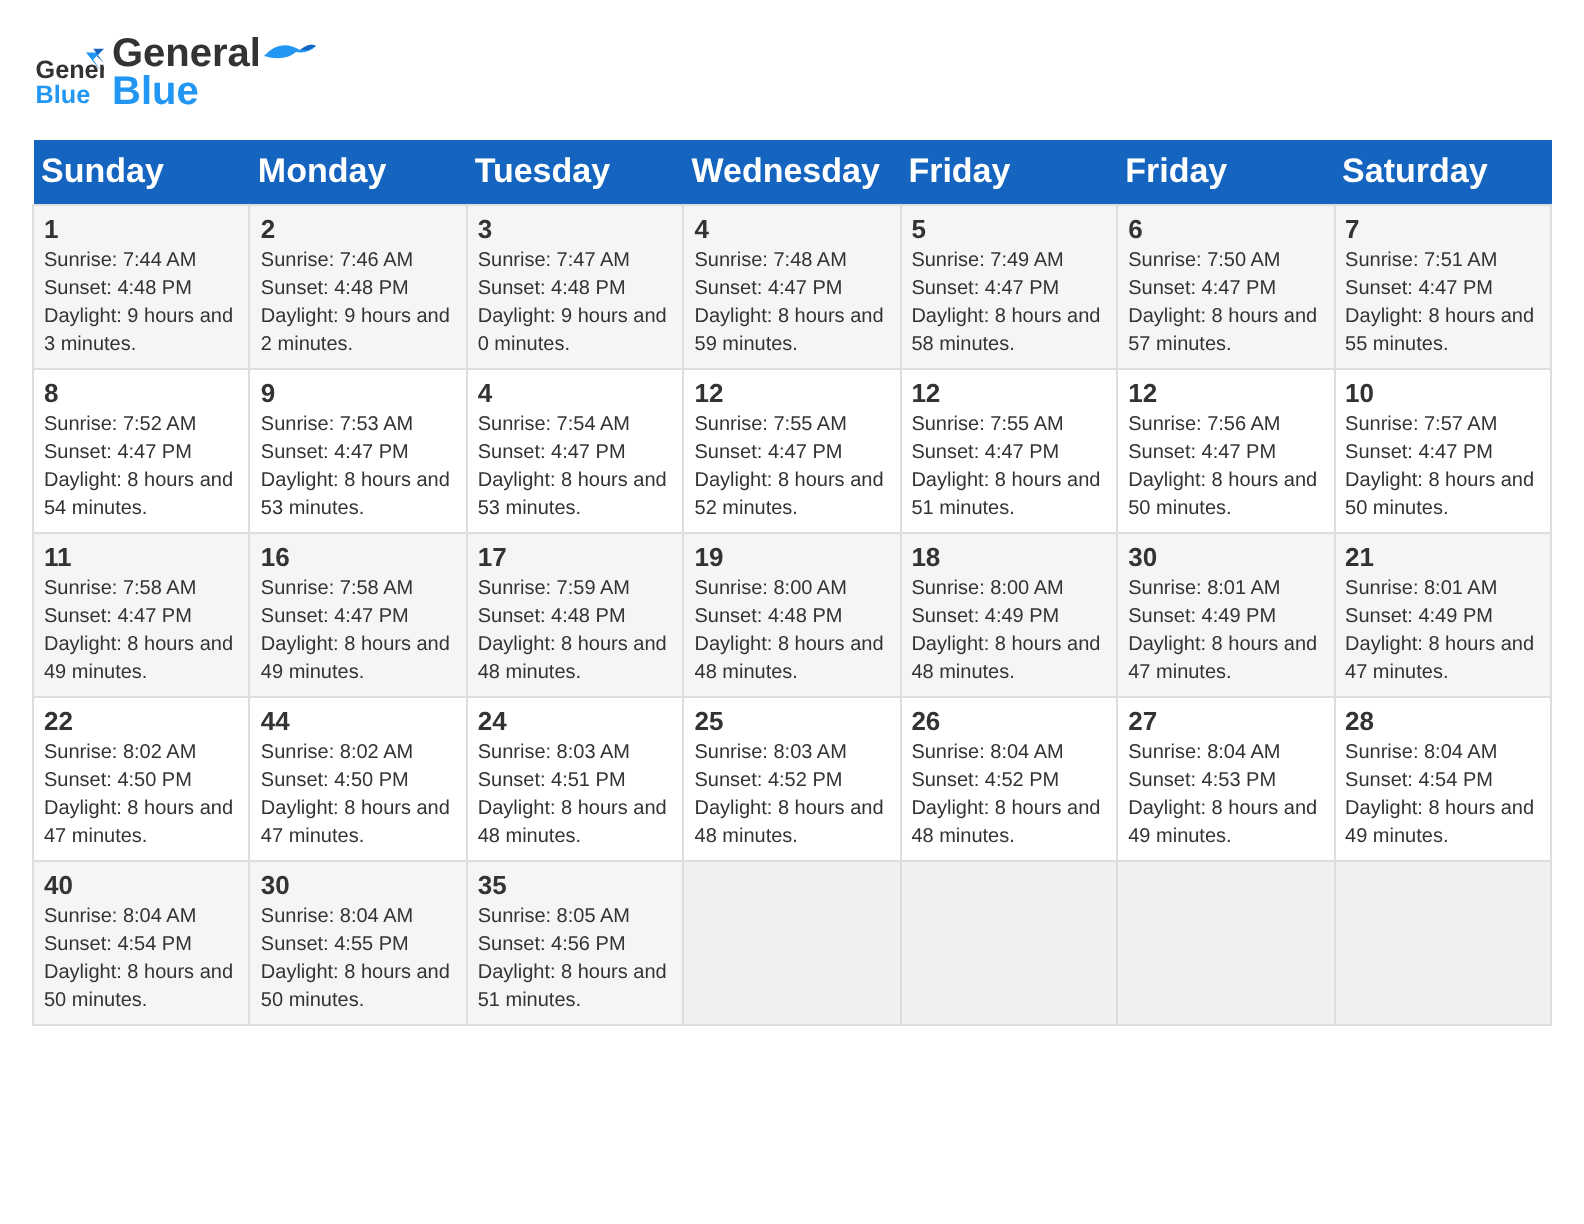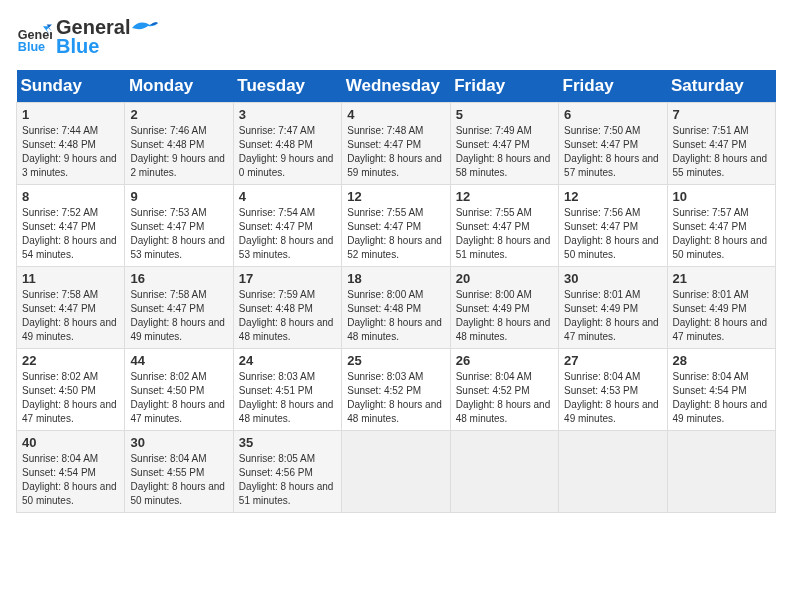--- a/index.html
+++ b/index.html
@@ -251,29 +251,29 @@
         </td>
         <td>
           <span class="day-num">17</span>
 <div class="day-detail">
   Sunrise: 7:59 AM<br>
   Sunset: 4:48 PM<br>
   Daylight: 8 hours and 48 minutes.
 </div>
         </td>
         <td>
+          <span class="day-num">19</span>
+<div class="day-detail">
+  Sunrise: 8:00 AM<br>
+  Sunset: 4:48 PM<br>
+  Daylight: 8 hours and 48 minutes.
+</div>
+        </td>
+        <td>
           <span class="day-num">18</span>
-<div class="day-detail">
-  Sunrise: 8:00 AM<br>
-  Sunset: 4:48 PM<br>
-  Daylight: 8 hours and 48 minutes.
-</div>
-        </td>
-        <td>
-          <span class="day-num">20</span>
 <div class="day-detail">
   Sunrise: 8:00 AM<br>
   Sunset: 4:49 PM<br>
   Daylight: 8 hours and 48 minutes.
 </div>
         </td>
         <td>
           <span class="day-num">30</span>
 <div class="day-detail">
   Sunrise: 8:01 AM<br>

